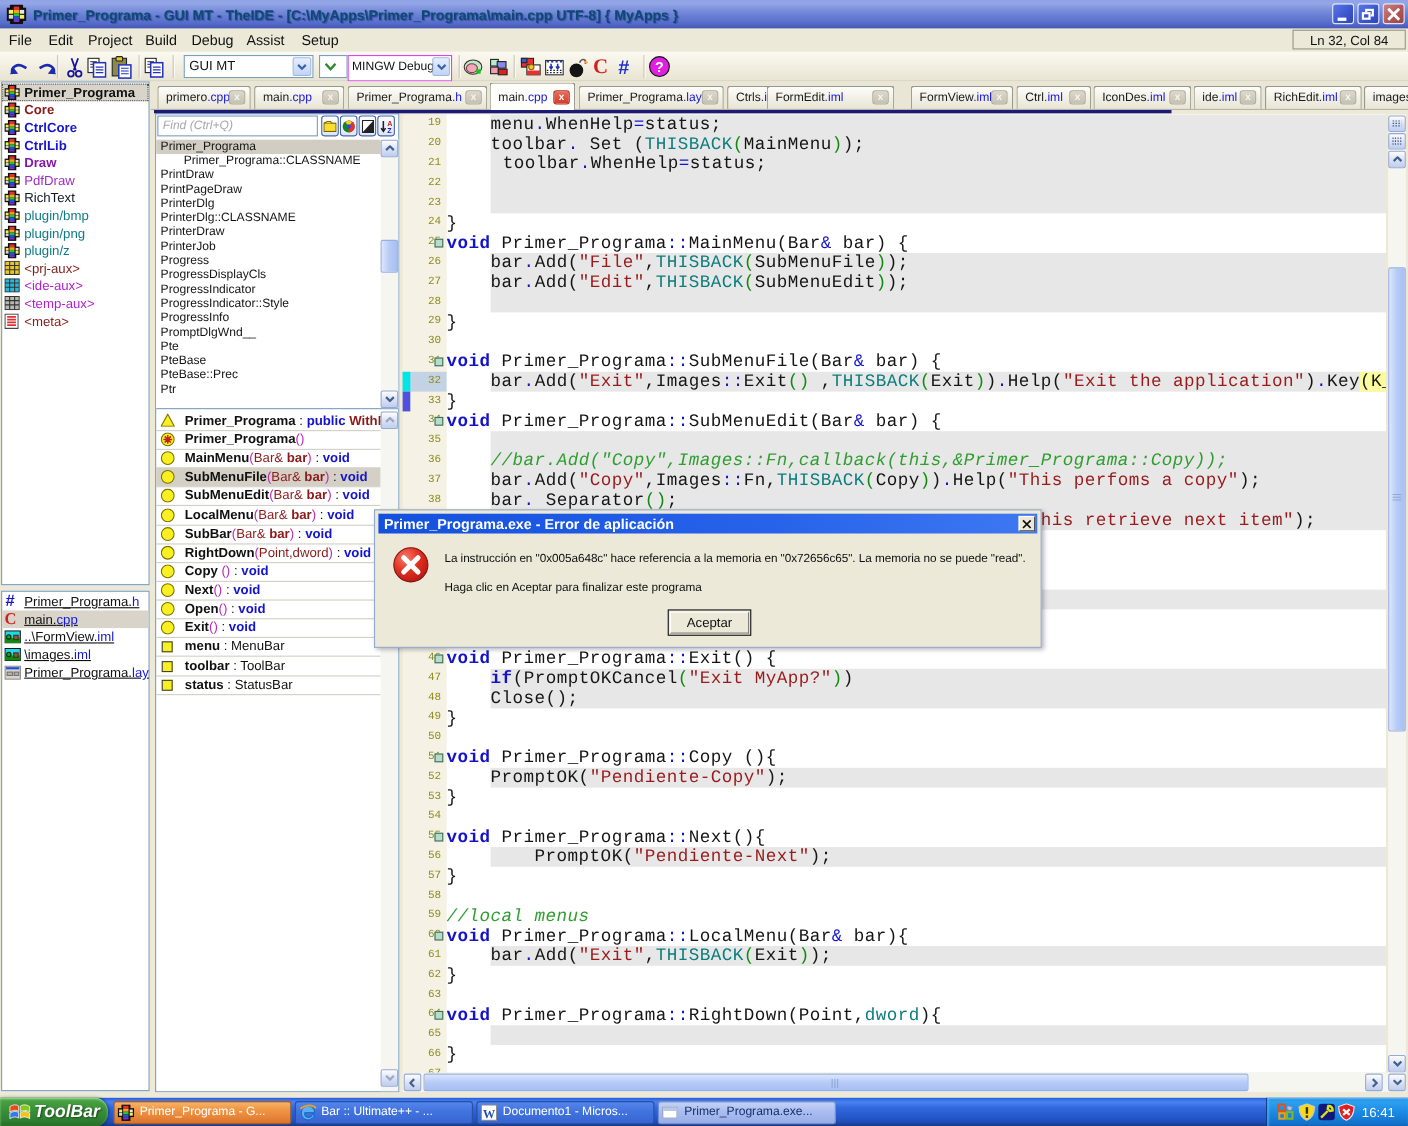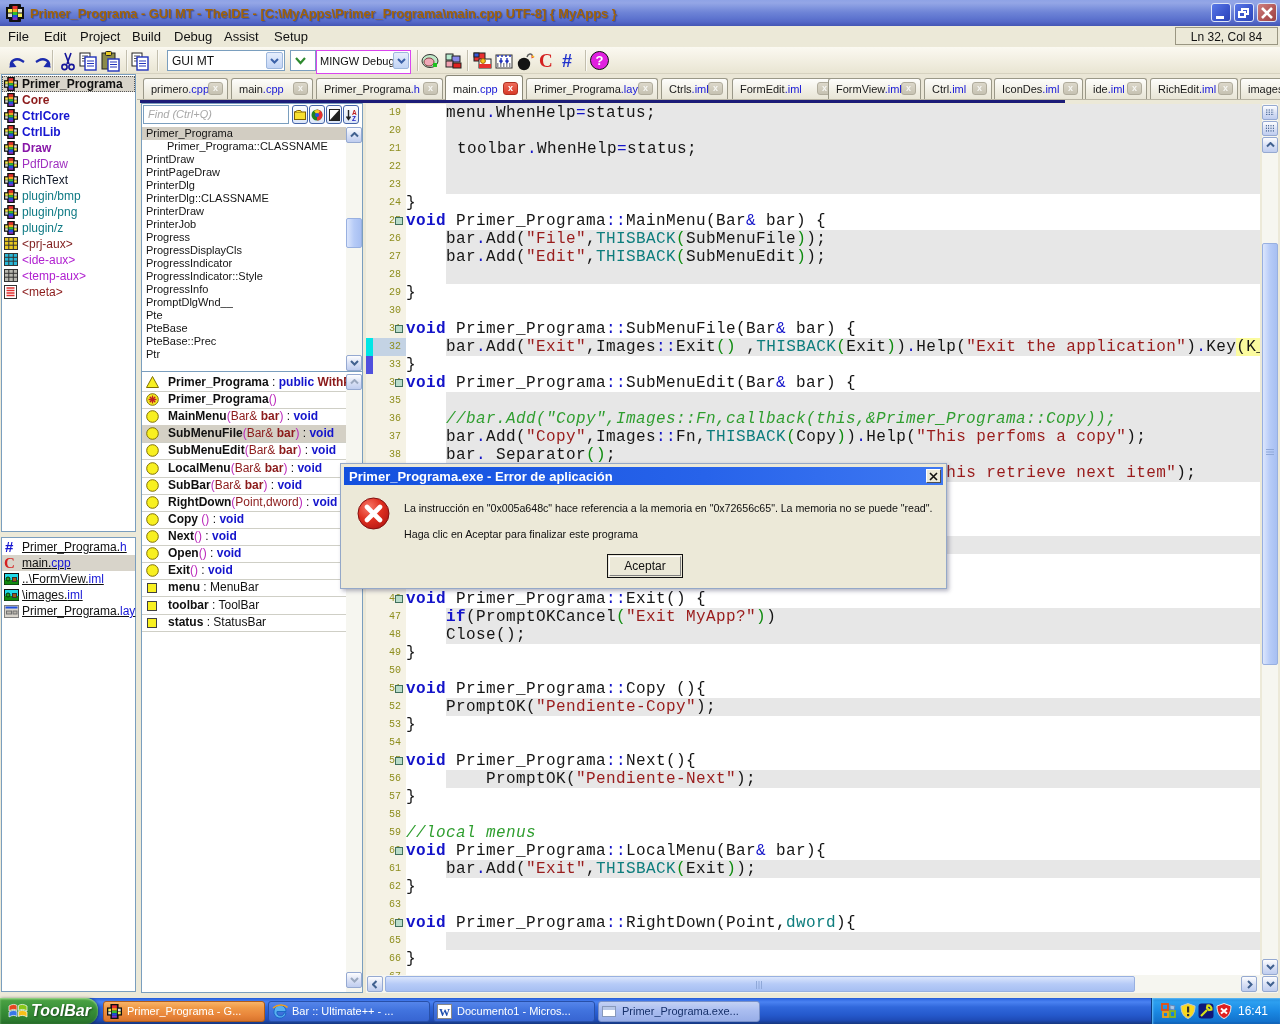--- a/index.html
+++ b/index.html
@@ -52,21 +52,21 @@
  <rect x="2" y="5" width="4" height="3.5" fill="#f6f05a"></rect>
       <rect x="2" y="9.5" width="4" height="3.5" fill="#d8d8d0"></rect>
  <rect x="12" y="5" width="4" height="3.5" fill="#e8e8e0"></rect>
       <rect x="12" y="9.5" width="4" height="3.5" fill="#f6f05a"></rect>
  <rect x="6.5" y="2" width="5" height="3" fill="#e83030"></rect>
       <rect x="6.5" y="5" width="5" height="3" fill="#f8a020"></rect>
  <rect x="6.5" y="8" width="5" height="3" fill="#30c030"></rect>
       <rect x="6.5" y="11" width="5" height="3" fill="#2050e0"></rect>
  <rect x="6.5" y="13.5" width="5" height="2.5" fill="#8030c0"></rect>
 </svg>
-<div class="abs" style="left:30px;top:5px;font:bold 12.8px/17px 'Liberation Sans',sans-serif;color:#a16207;text-shadow:1px 1px 1px #3a4fa8;">Primer_Programa - GUI MT - TheIDE - [C:\MyApps\Primer_Programa\main.cpp UTF-8] { MyApps }</div>
+<div class="abs" style="left:30px;top:5px;font:bold 12.8px/17px 'Liberation Sans',sans-serif;color:#0c4a6e;text-shadow:1px 1px 1px #3a4fa8;">Primer_Programa - GUI MT - TheIDE - [C:\MyApps\Primer_Programa\main.cpp UTF-8] { MyApps }</div>
 
 <div class="abs" style="left:1211px;top:3px;width:20px;height:19px;border:1px solid #dce4f8;border-radius:3px;background:linear-gradient(135deg,#5a78e8,#3a55cc 60%,#2d45b8);">
 <div class="abs" style="left:4px;top:12px;width:8px;height:3px;background:#fff;"></div>
 </div>
 <div class="abs" style="left:1234px;top:3px;width:20px;height:19px;border:1px solid #dce4f8;border-radius:3px;background:linear-gradient(135deg,#5a78e8,#3a55cc 60%,#2d45b8);">
 <div class="abs" style="left:6px;top:4px;width:8px;height:7px;border:2px solid #fff;"></div>
       <div class="abs" style="left:3px;top:7px;width:8px;height:7px;border:2px solid #fff;background:#3a55cc;"></div>
 </div>
 <div class="abs" style="left:1257px;top:3px;width:20px;height:19px;border:1px solid #dce4f8;border-radius:3px;background:linear-gradient(135deg,#d08080,#b05555 60%,#9c4343);">
 <svg class="abs" style="left:3px;top:3px" width="12" height="12" viewBox="0 0 12 12">
@@ -184,21 +184,21 @@
  <div style="font:bold 13px/17px 'Liberation Sans',sans-serif;color:#fff;text-align:center;">?</div>
     </div>
 <div class="abs" style="left:137px;top:74px;width:1143px;height:25px;background:#eae6d6;"></div>
 <div class="tab" style="left:143px;width:85px;"><span>primero</span><span class="ext">.cpp</span><span class="tx">x</span></div>
 <div class="tab" style="left:231px;width:82px;"><span>main</span><span class="ext">.cpp</span><span class="tx">x</span></div>
 <div class="tab" style="left:316px;width:127px;"><span>Primer_Programa</span><span class="ext">.h</span><span class="tx">x</span></div>
 <div class="tab" style="left:445px;top:75px;width:78px;height:25px;background:#fdfdfa;border-color:#8a8878;z-index:5;padding-top:3px;line-height:20px;">
         <span>main</span><span class="ext">.cpp</span><span class="tx" style="top:6px;background:linear-gradient(180deg,#ee6c5a,#d83a28);border-color:#b03020;color:#fff;">x</span></div>
 <div class="tab" style="left:526px;width:132px;"><span>Primer_Programa</span><span class="ext">.lay</span><span class="tx">x</span></div>
 <div class="tab" style="left:661px;width:67px;"><span>Ctrls</span><span class="ext">.iml</span><span class="tx">x</span></div>
-<div class="tab" style="left:732px;width:105px;"><span>FormEdit</span><span class="ext">.iml</span><span class="tx">x</span></div>
+<div class="tab" style="left:697px;width:116px;"><span>FormEdit</span><span class="ext">.iml</span><span class="tx">x</span></div>
 <div class="tab" style="left:828px;width:93px;"><span>FormView</span><span class="ext">.iml</span><span class="tx">x</span></div>
 <div class="tab" style="left:924px;width:68px;"><span>Ctrl</span><span class="ext">.iml</span><span class="tx">x</span></div>
 <div class="tab" style="left:994px;width:89px;"><span>IconDes</span><span class="ext">.iml</span><span class="tx">x</span></div>
 <div class="tab" style="left:1085px;width:62px;"><span>ide</span><span class="ext">.iml</span><span class="tx">x</span></div>
 <div class="tab" style="left:1150px;width:88px;"><span>RichEdit</span><span class="ext">.iml</span><span class="tx">x</span></div>
 <div class="tab" style="left:1240px;width:60px;"><span>images</span></div>
 <div class="abs" style="left:137px;top:99px;width:1143px;height:1px;background:#b8b4a4;"></div>
 <div class="abs" style="left:140px;top:100px;width:925px;height:3px;background:#1c1c78;z-index:6;"></div>
 <div class="panel" style="left:1px;top:74px;width:135px;height:458px;"></div>
 <div class="abs" style="left:2px;top:76px;width:133px;height:16px;background:#d8d4ca;outline:1px dotted #555;outline-offset:-1px;"></div>
@@ -597,20 +597,21 @@
 <div class="fold" style="left:395px;top:217px;"></div>
 <div class="fold" style="left:395px;top:325px;"></div>
 <div class="fold" style="left:395px;top:379px;"></div>
 <div class="fold" style="left:395px;top:595px;"></div>
 <div class="fold" style="left:395px;top:685px;"></div>
 <div class="fold" style="left:395px;top:757px;"></div>
 <div class="fold" style="left:395px;top:847px;"></div>
 <div class="fold" style="left:395px;top:919px;"></div>
 <div class="abs" style="left:406px;top:104px;width:854px;height:871px;overflow:hidden;">
 <div class="cl" style="top:0px;">    menu<span class="o">.</span>WhenHelp<span class="o">=</span>status;</div>
+<div class="cl" style="top:18px;">    toolbar<span class="o">.</span> Set (<span class="m">THISBACK</span><span class="p">(</span>MainMenu<span class="p">)</span>);</div>
 <div class="cl" style="top:36px;padding-left:11px;">    toolbar<span class="o">.</span>WhenHelp<span class="o">=</span>status;</div>
 <div class="cl" style="top:90px;">}</div>
 <div class="cl" style="top:108px;"><span class="k">void</span> Primer_Programa<span class="o">::</span>MainMenu(Bar<span class="o">&amp;</span> bar) {</div>
 <div class="cl" style="top:126px;">    bar<span class="o">.</span>Add(<span class="s">"File"</span>,<span class="m">THISBACK</span><span class="p">(</span>SubMenuFile<span class="p">)</span>);</div>
 <div class="cl" style="top:144px;">    bar<span class="o">.</span>Add(<span class="s">"Edit"</span>,<span class="m">THISBACK</span><span class="p">(</span>SubMenuEdit<span class="p">)</span>);</div>
 <div class="cl" style="top:180px;">}</div>
 <div class="cl" style="top:216px;"><span class="k">void</span> Primer_Programa<span class="o">::</span>SubMenuFile(Bar<span class="o">&amp;</span> bar) {</div>
 <div class="cl" style="top:234px;">    bar<span class="o">.</span>Add(<span class="s">"Exit"</span>,Images<span class="o">::</span>Exit<span class="p">()</span> ,<span class="m">THISBACK</span><span class="p">(</span>Exit<span class="p">)</span>)<span class="o">.</span>Help(<span class="s">"Exit the application"</span>)<span class="o">.</span>Key<span style="background:#fbfb9e;">(K_</span></div>
 <div class="cl" style="top:252px;">}</div>
 <div class="cl" style="top:270px;"><span class="k">void</span> Primer_Programa<span class="o">::</span>SubMenuEdit(Bar<span class="o">&amp;</span> bar) {</div>

